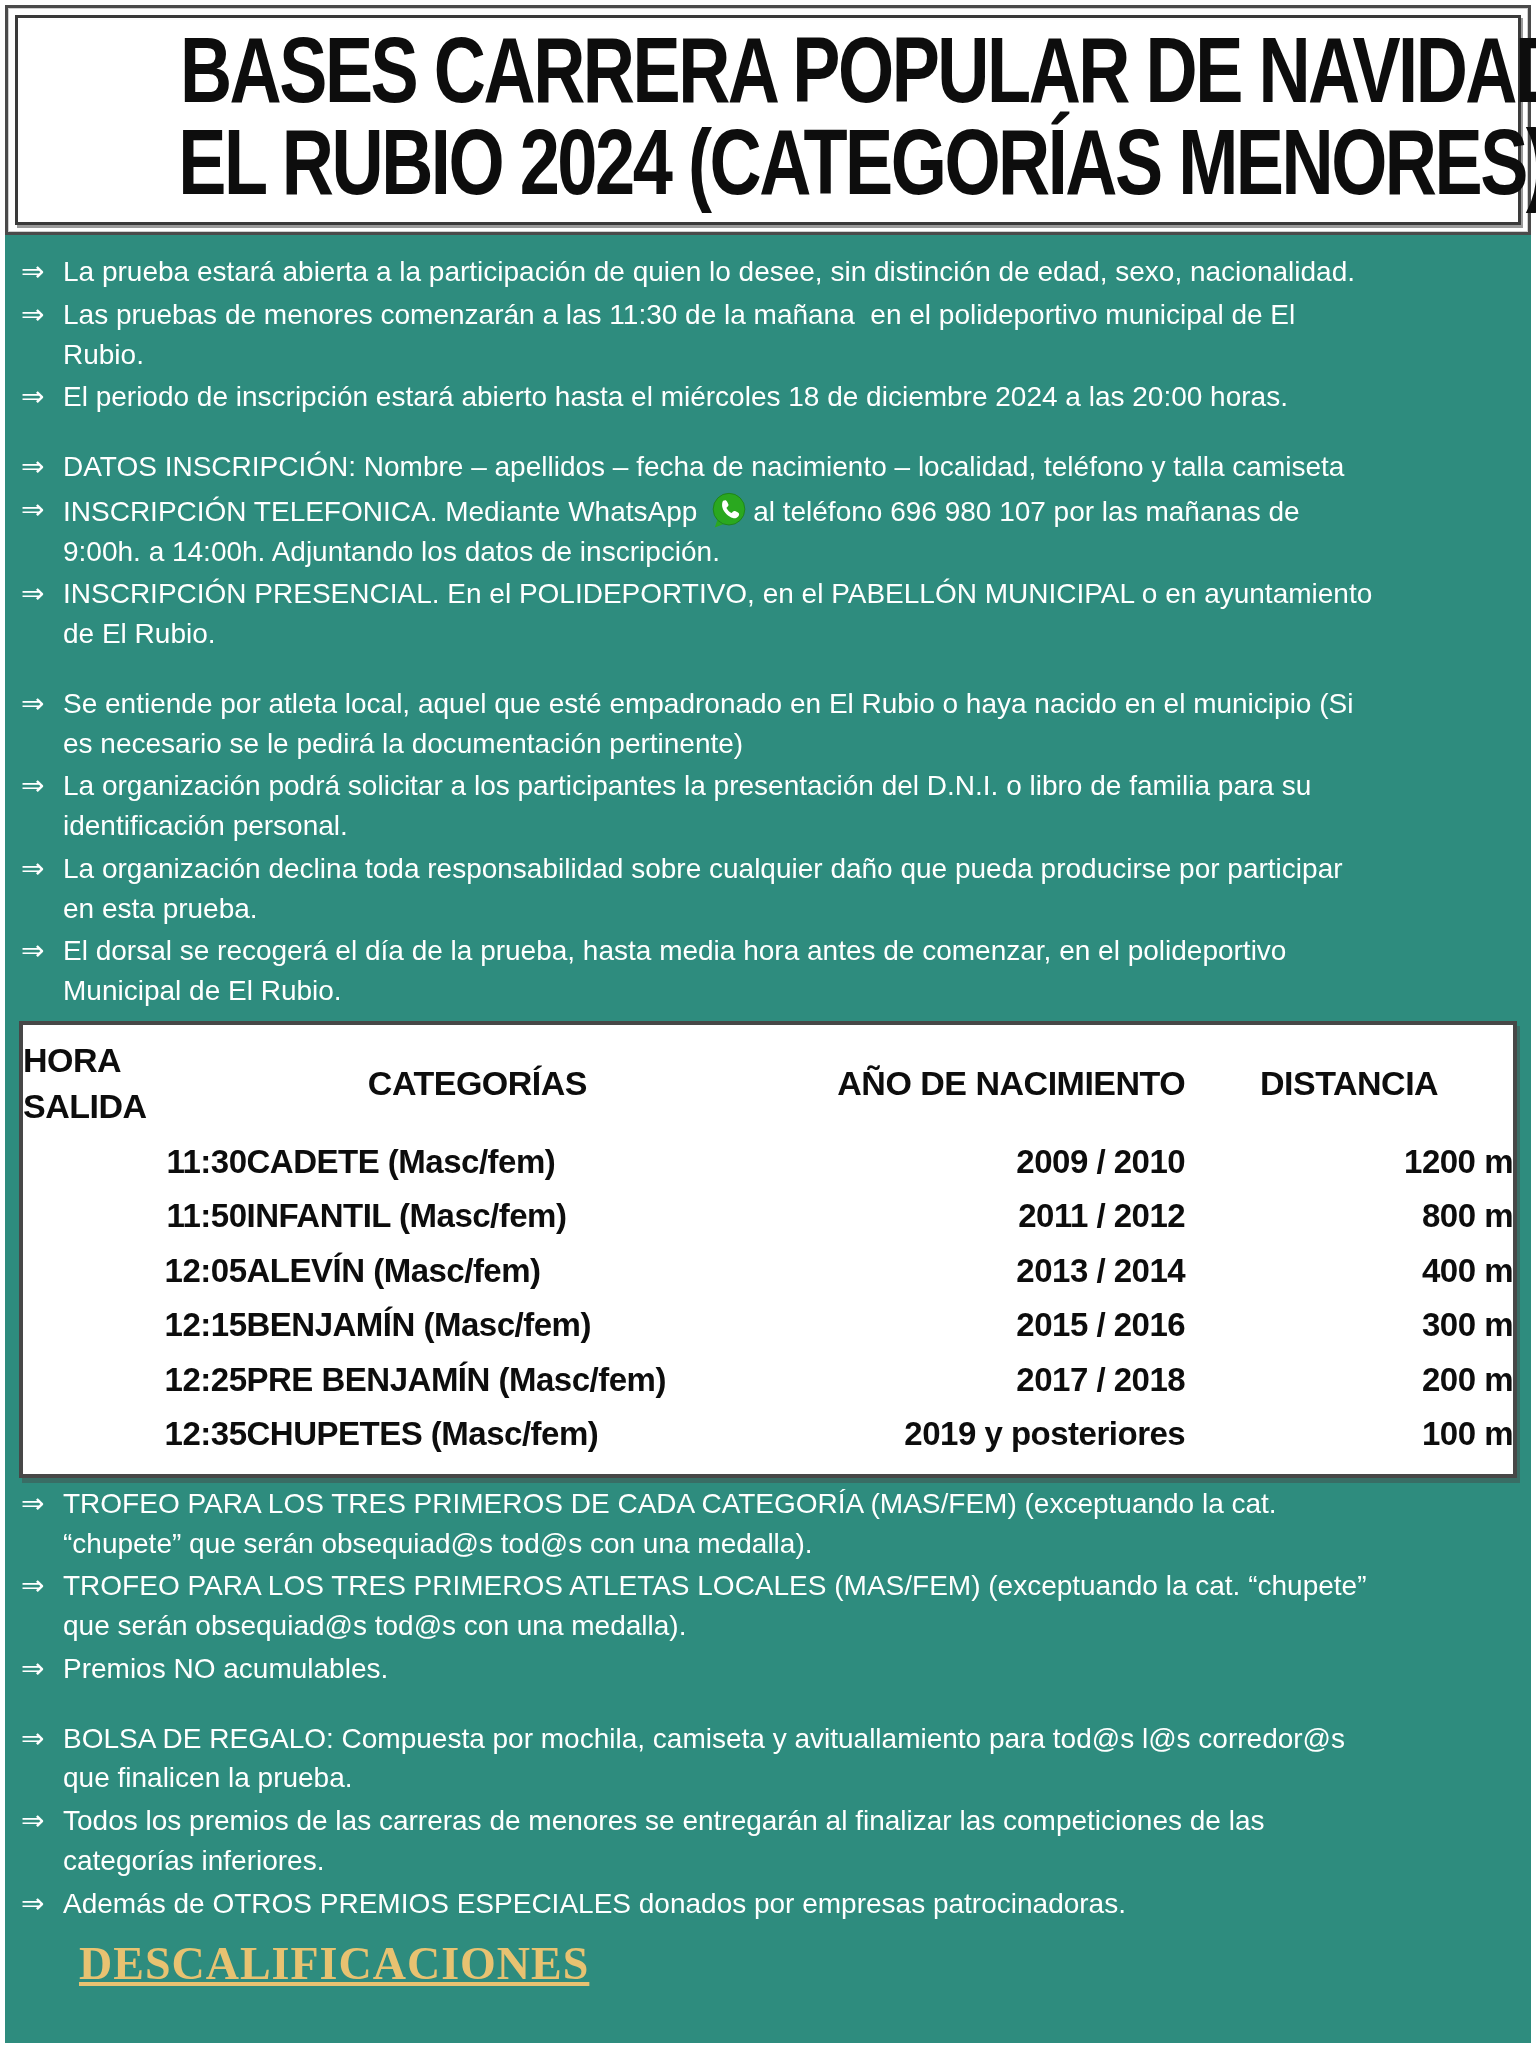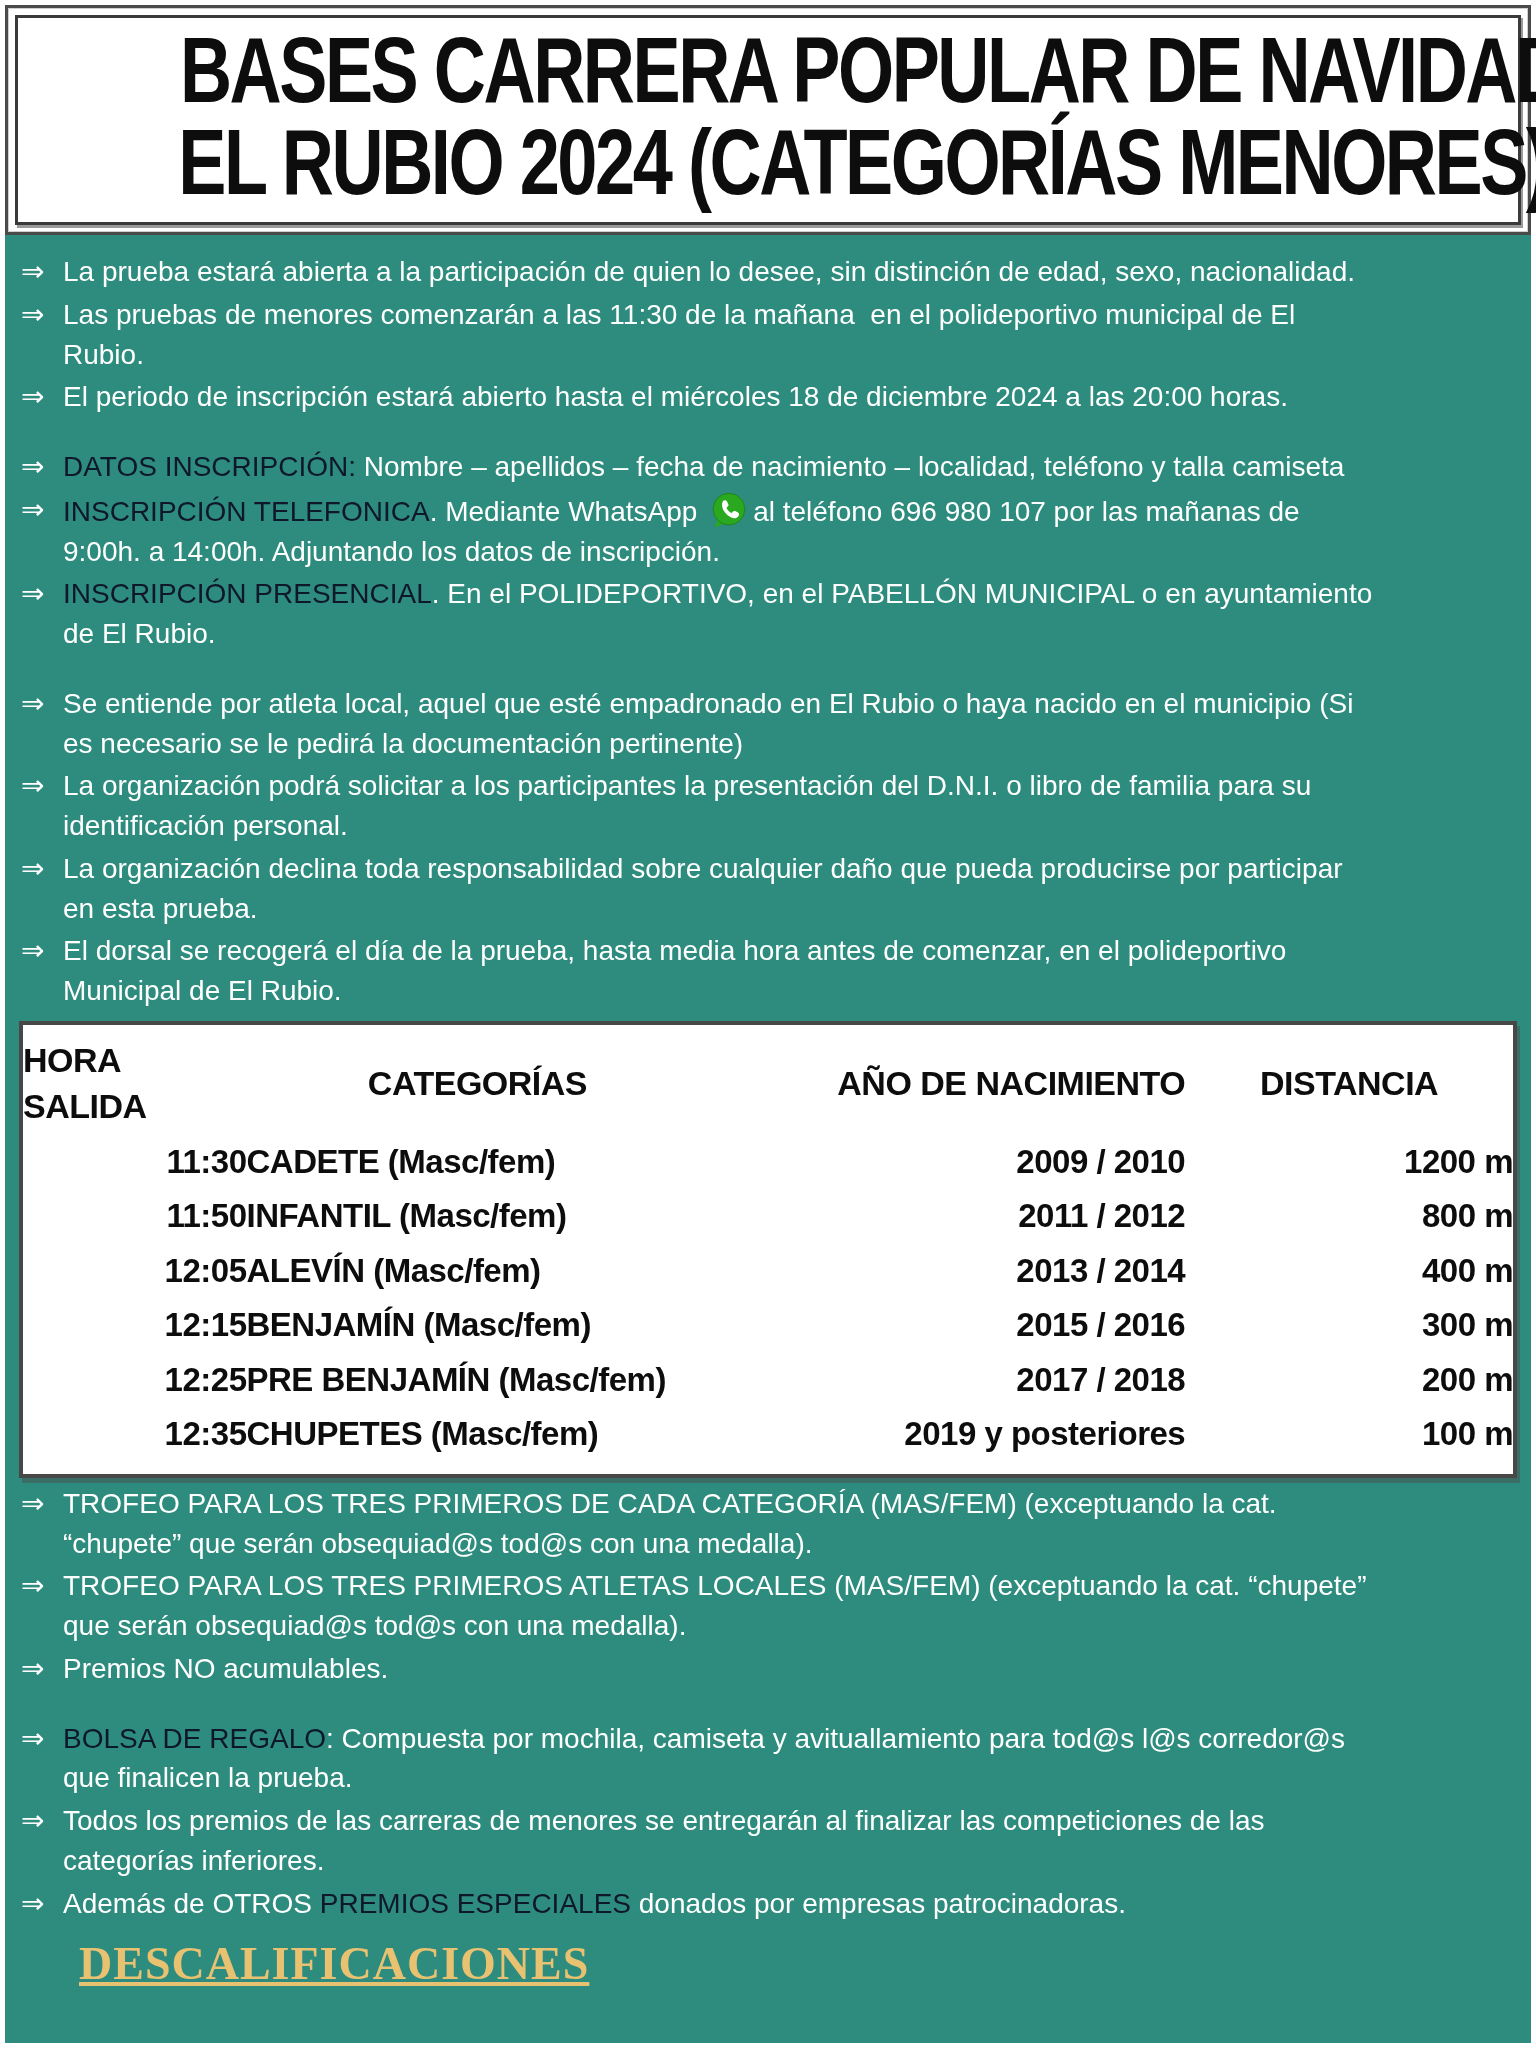--- a/index.html
+++ b/index.html
@@ -9,21 +9,21 @@
   
   .title-frame{border:3px solid #4a4a4a;background:#fff;padding:7px;box-shadow:inset 0 0 0 1px #cfcfcf;}
   .title-box{border:3px solid #3a3a3a;background:#ffffff;padding:6px 10px 14px;text-align:center;box-shadow:2px 3px 0 #9a9a9a;}
   .title-line{display:inline-block;font-weight:700;font-size:88px;line-height:92px;color:#0d0d0d;letter-spacing:-3px;transform:scale(0.82,1.06);transform-origin:center;white-space:nowrap;}
 
   
   .content{flex:1;background:#2e8c7e;color:#ffffff;padding:14px 12px 0 12px;}
   ul.bullets{list-style:none;margin:0;padding:0;}
   ul.bullets li{position:relative;padding-left:46px;margin:3px 0;font-size:28px;line-height:1.42;white-space:pre-wrap;}
   .arrow{position:absolute;left:4px;top:0;color:#ffffff;font-size:28px;}
-  .gold{color:#0f172a;}
+  .gold{color:#ffffff;}
   .gap{height:24px;}
   .wa-icon{display:inline-block;vertical-align:-9px;width:40px;height:40px;margin:0 4px;}
 
   
   .table-wrap{margin:10px 2px 6px 2px;background:#ffffff;border:4px solid #474747;box-shadow:3px 5px 0 rgba(70,70,70,0.45), inset 0 0 0 2px #ffffff;padding:8px 0 12px 0;}
   table.sched{width:100%;border-collapse:collapse;color:#0d0d0d;}
   table.sched th, table.sched td{font-weight:700;font-size:33px;letter-spacing:-0.5px;padding:5px 0;line-height:1.35;}
   table.sched th{font-size:34px;}
   .c-time{width:15%;} .c-cat{width:31%;} .c-year{width:32%;} .c-dist{width:22%;}
   th.c-time{text-align:left;padding-left:14px;}

